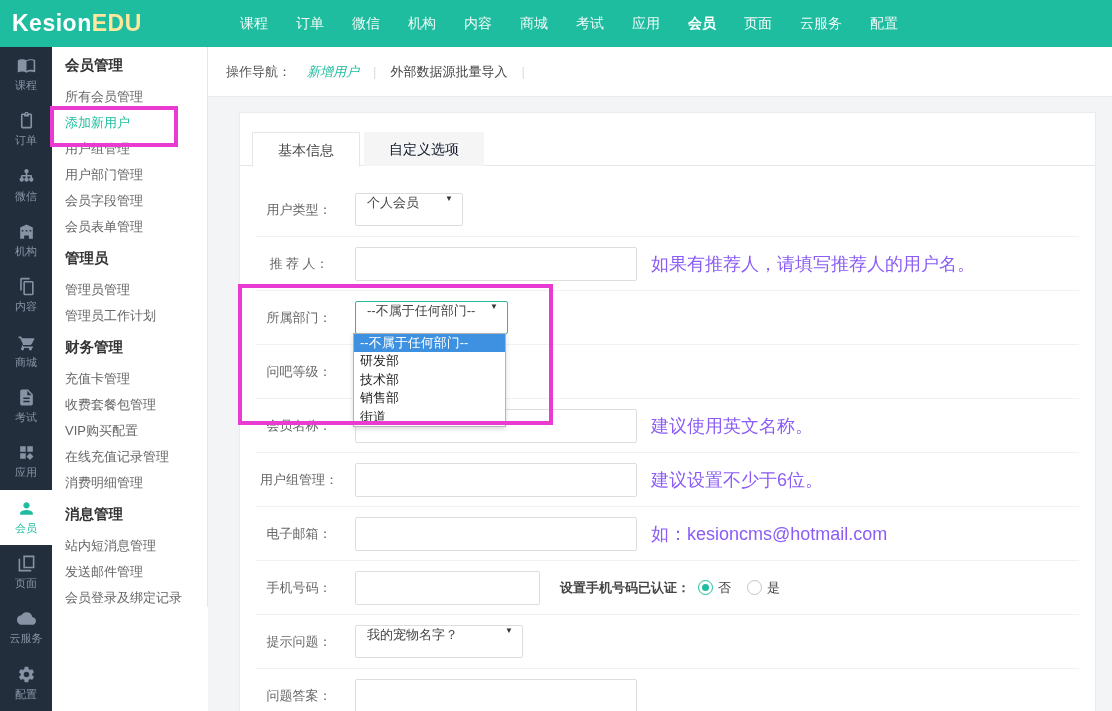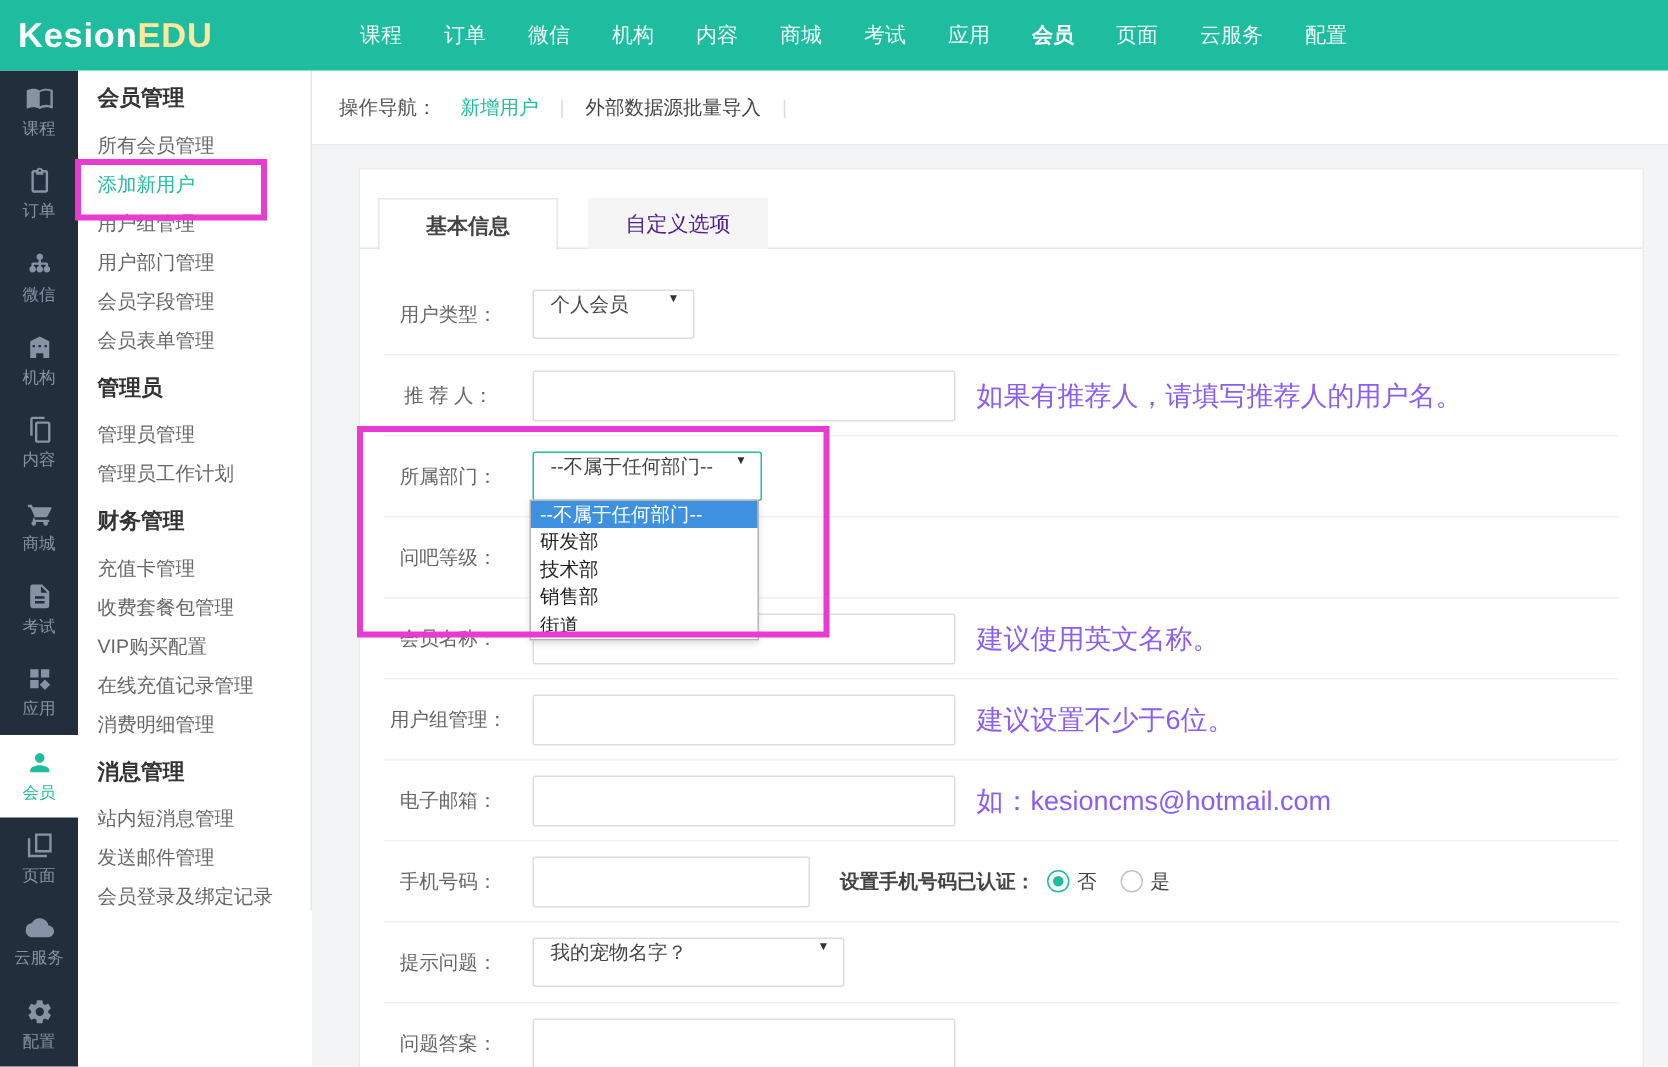--- a/index.html
+++ b/index.html
@@ -30,35 +30,35 @@
              background:#fff; border-right:1px solid #e7e7e7; padding-top:0; overflow:hidden; }
   .submenu-section { margin-top:0; }
   .submenu-header { font-size:14.5px; font-weight:bold; color:#333; padding:9px 13px; }
   .submenu-item { font-size:13px; color:#666; padding:6px 13px; line-height:14px; cursor:pointer; }
   .submenu-item.active { color:#1fbd9f; }
 
   
   .main { position:absolute; left:208px; top:47px; width:904px; height:664px; background:#f3f4f6; }
   .opnav { height:50px; background:#fff; border-bottom:1px solid #ececec;
            display:flex; align-items:center; padding-left:18px; font-size:13px; color:#555; }
-  .opnav .opnav-link { color:#1fbd9f; margin-left:16px; cursor:pointer; }
+  .opnav .opnav-link { color:#1fbd9f; margin-left:16px; cursor:pointer;font-style:italic; }
   .opnav .opnav-link2 { color:#444; cursor:pointer; }
   .opnav .divider { color:#ddd; margin:0 14px; }
 
   .card { position:absolute; left:31px; top:65px; width:857px; height:600px;
           background:#fff; border:1px solid #ebebeb; border-bottom:none; }
 
   
   .tabs { position:absolute; left:0; top:19px; width:100%; height:34px; }
   .tabline { position:absolute; left:0; right:0; bottom:0; border-bottom:1px solid #e6e6e6; }
   .tab { position:absolute; top:0; height:34px; line-height:34px; text-align:center;
          font-size:14px; cursor:pointer; z-index:2; }
-  .tab-active { left:12px; width:120px; background:#fff; color:#444;
-                border:1px solid #e6e6e6; border-bottom:1px solid #fff; height:35px;font-weight:bold; }
-  .tab-inactive { left:152px; width:120px; background:#f5f5f5; color:#4c1d95; }
+  .tab-active { left:12px; width:108px; background:#fff; color:#444;
+                border:1px solid #e6e6e6; border-bottom:1px solid #fff; height:35px; }
+  .tab-inactive { left:124px; width:120px; background:#f5f5f5; color:#0f172a; }
 
   
   .form { position:absolute; left:16px; top:70px; right:16px; }
   .form-row { display:flex; align-items:center; height:54px; border-bottom:1px solid #f1f1f1; }
   .form-row.nb { border-bottom:none; }
   .form-label { width:86px; text-align:center; font-size:13px; color:#666; flex-shrink:0; }
   .ctl { margin-left:13px; }
   .tbox { width:282px; height:34px; border:1px solid #ddd; border-radius:2px; background:#fff; }
   .tbox.short { width:185px; }
   .hint { font-size:18px; color:#8b5cf6; margin-left:14px; white-space:nowrap; }
@@ -312,21 +312,21 @@
         <span class="radio-group">
           <span class="radio checked"></span>
           <span class="radio-label">否</span>
           <span class="radio" style="margin-left:16px;"></span>
           <span class="radio-label">是</span>
         </span>
       </div>
 
       <div class="form-row">
         <div class="form-label">提示问题：</div>
-        <div class="select ctl" style="width:208px;">
+        <div class="select ctl" style="width:168px;">
           <span>我的宠物名字？</span>
           <span class="arrow">▼</span>
         </div>
       </div>
 
       <div class="form-row nb">
         <div class="form-label">问题答案：</div>
         <input class="tbox ctl" value="" style="">
       </div>
 

